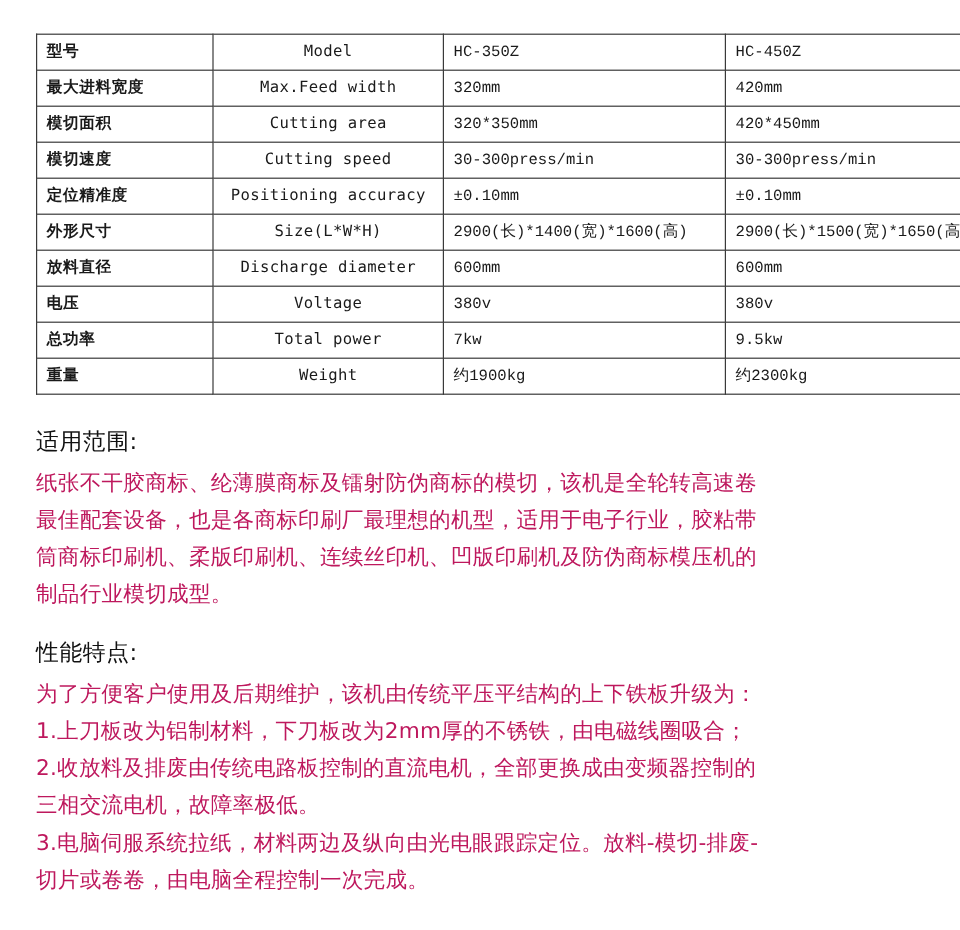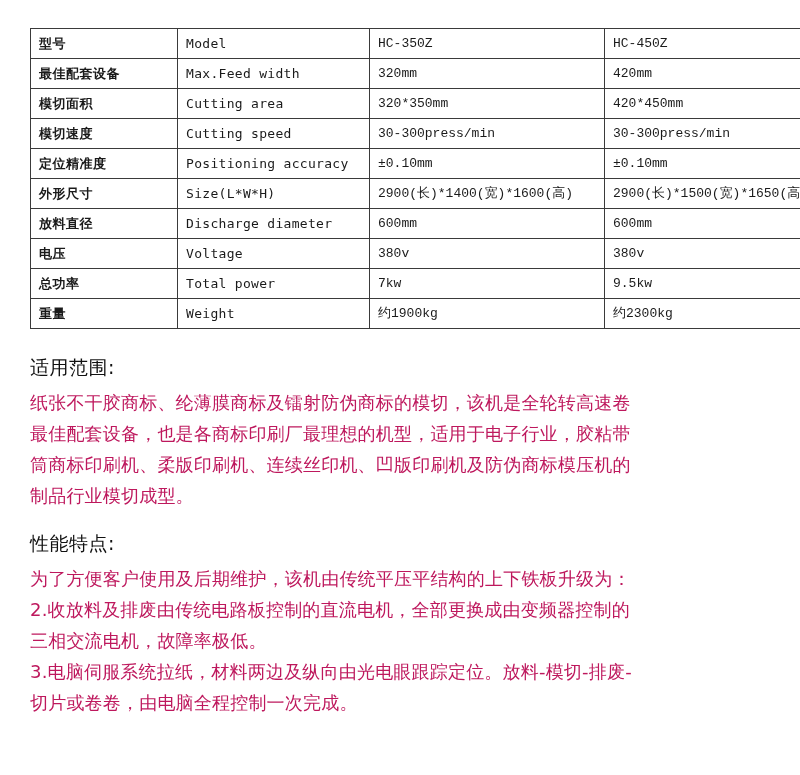--- a/index.html
+++ b/index.html
@@ -32,21 +32,21 @@
     border: 1px solid #3a3a3a;
     height: 29px;
     padding: 0 8px;
     font-size: 13px;
     line-height: 16px;
     vertical-align: middle;
     white-space: nowrap;
     overflow: hidden;
   }
   td.c0 { width: 130px; }
-  td.c1 { width: 175px; }
+  td.c1 { width: 175px; text-align: center; }
   td.c2 { width: 218px; }
   td.c3 { width: 217px; }
 
   .cn {
     font-family: "DejaVu Sans", sans-serif;
     font-weight: bold;
     font-size: 14px;
     letter-spacing: 0.5px;
   }
   .en {
@@ -92,21 +92,21 @@
 
   <table class="spec">
     <tbody>
       <tr>
         <td class="c0 cn">型号</td>
         <td class="c1 en">Model</td>
         <td class="c2 val">HC-350Z</td>
         <td class="c3 val">HC-450Z</td>
       </tr>
       <tr>
-        <td class="c0 cn">最佳配套设备</td>
+        <td class="c0 cn">最大进料宽度</td>
         <td class="c1 en">Max.Feed width</td>
         <td class="c2 val">320mm</td>
         <td class="c3 val">420mm</td>
       </tr>
       <tr>
         <td class="c0 cn">模切面积</td>
         <td class="c1 en">Cutting area</td>
         <td class="c2 val">320*350mm</td>
         <td class="c3 val">420*450mm</td>
       </tr>
@@ -162,20 +162,21 @@
       <span class="para-line">最佳配套设备，也是各商标印刷厂最理想的机型，适用于电子行业，胶粘带</span>
       <span class="para-line">筒商标印刷机、柔版印刷机、连续丝印机、凹版印刷机及防伪商标模压机的</span>
       <span class="para-line">制品行业模切成型。</span>
     </p>
   </div>
 
   <div class="section" id="perf-section">
     <h2 class="section-title">性能特点:</h2>
     <p class="para">
       <span class="para-line">为了方便客户使用及后期维护，该机由传统平压平结构的上下铁板升级为：</span>
+      <span class="para-line">1.上刀板改为铝制材料，下刀板改为2mm厚的不锈铁，由电磁线圈吸合；</span>
       <span class="para-line">2.收放料及排废由传统电路板控制的直流电机，全部更换成由变频器控制的</span>
       <span class="para-line">三相交流电机，故障率极低。</span>
       <span class="para-line">3.电脑伺服系统拉纸，材料两边及纵向由光电眼跟踪定位。放料-模切-排废-</span>
       <span class="para-line">切片或卷卷，由电脑全程控制一次完成。</span>
     </p>
   </div>
 
 </div>
 
 </body></html>

